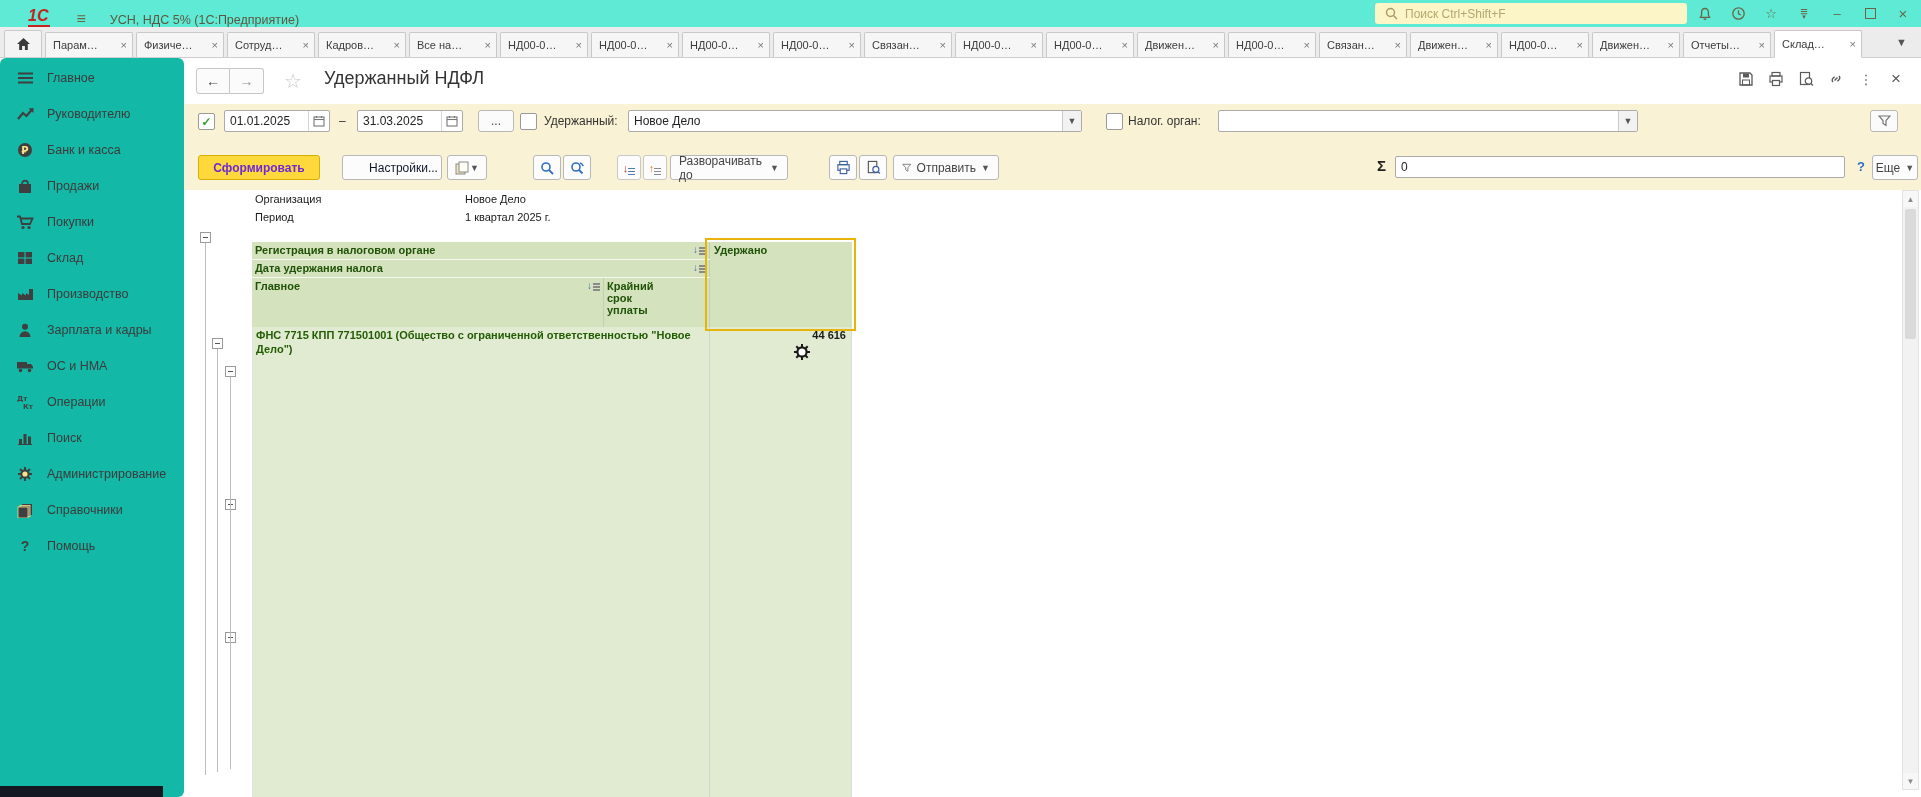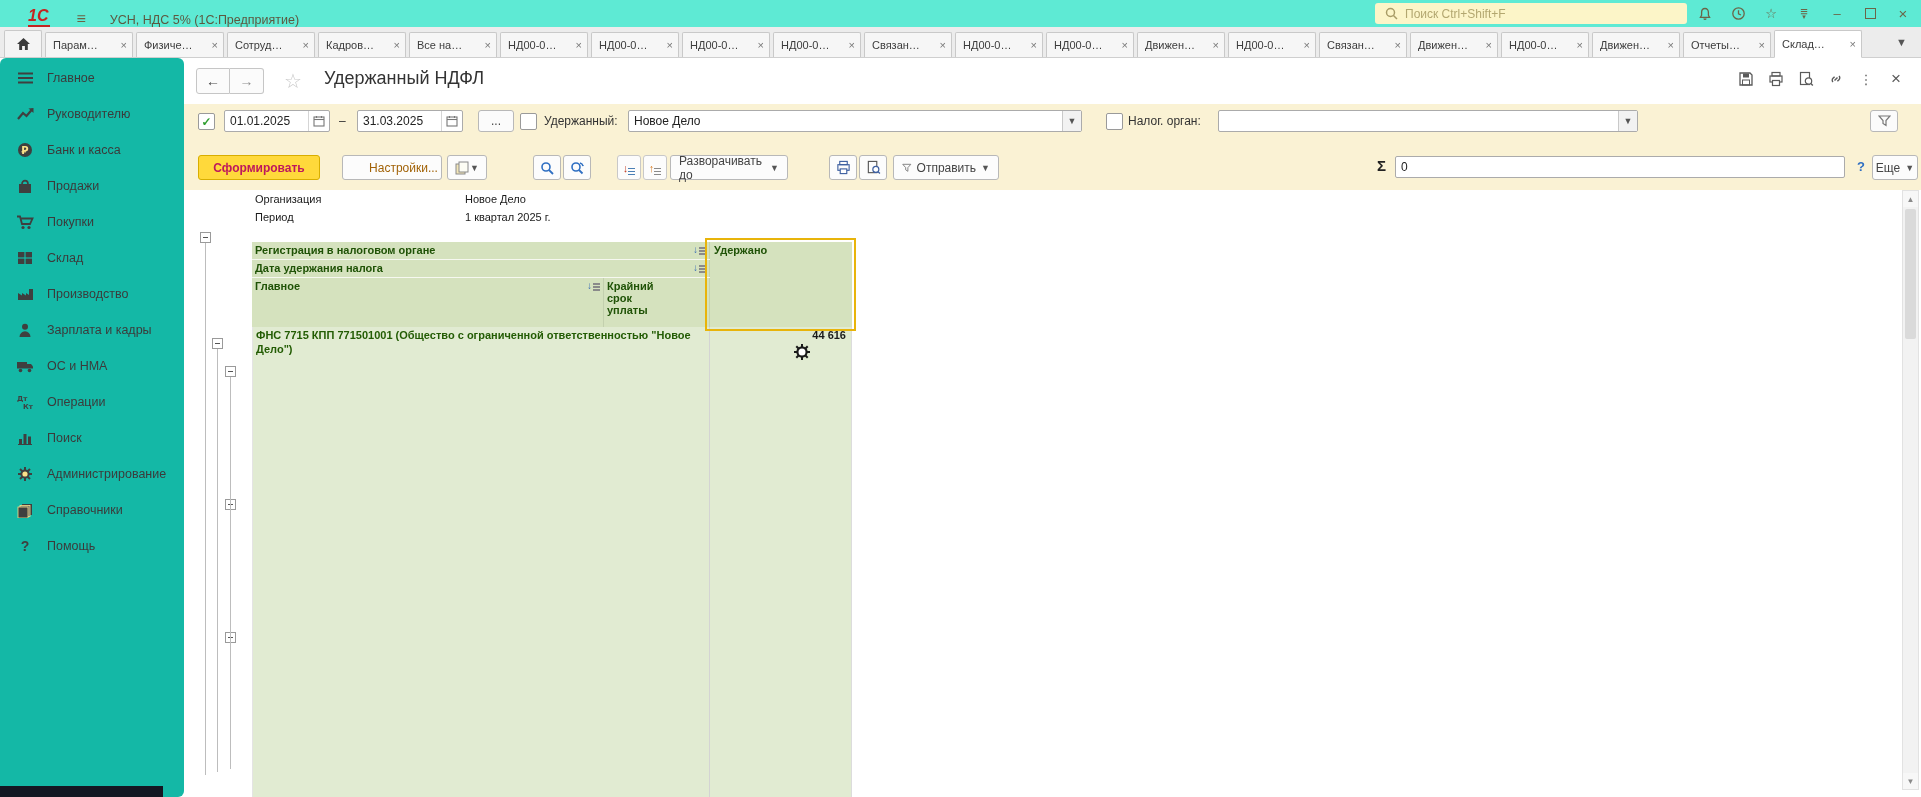--- a/index.html
+++ b/index.html
@@ -53,21 +53,21 @@
   .field .val{flex:1;padding-left:5px;white-space:nowrap;overflow:hidden;}
   .calbtn{width:20px;height:20px;border-left:1px solid #D5D5D5;display:flex;align-items:center;justify-content:center;flex:none;}
   .ddbtn{width:18px;height:20px;border-left:1px solid #C9C9C9;background:#F2F2F2;display:flex;align-items:center;justify-content:center;color:#555;font-size:9px;flex:none;}
   .flabel{position:absolute;top:4px;color:#333;}
   .smallbtn{position:absolute;height:22px;background:#FBFBFB;border:1px solid #B8B8B8;border-radius:3px;box-sizing:border-box;
             display:flex;align-items:center;justify-content:center;font-size:12px;color:#444;}
   
   .toolrow{position:absolute;left:0;right:0;top:51px;height:26px;font-size:12px;}
   .tbtn{position:absolute;height:25px;background:#FCFCFC;border:1px solid #B8B8B8;border-radius:3px;box-sizing:border-box;
         display:flex;align-items:center;justify-content:center;gap:5px;color:#333;padding:0 8px;}
-  .tbtn.primary{background:#FFD93B;border-color:#D8AE00;font-weight:bold;color:#be185d;}
+  .tbtn.primary{background:#FFD93B;border-color:#D8AE00;font-weight:bold;color:#6d28d9;}
   .ibtn{position:absolute;width:28px;height:25px;background:#FCFCFC;border:1px solid #B8B8B8;border-radius:3px;box-sizing:border-box;
         display:flex;align-items:center;justify-content:center;}
   .caret{font-size:9px;color:#555;}
   .sumsym{position:absolute;top:2px;font-size:15px;font-weight:bold;color:#222;}
   .suminput{position:absolute;height:22px;background:#fff;border:1px solid #ABABAB;border-radius:2px;box-sizing:border-box;
             font-size:12px;color:#222;display:flex;align-items:center;padding-left:5px;}
   .helpq{position:absolute;top:4px;color:#2F6FC2;font-weight:bold;font-size:13px;}
   
   .tablearea{position:absolute;left:0;right:0;top:132px;bottom:0;background:#fff;overflow:hidden;}
   .report{position:absolute;left:68px;top:0;width:600px;font-size:11px;color:#1a1a1a;}
@@ -478,21 +478,21 @@
           </div>
           <div class="smallbtn" style="left:1686px;top:0;width:28px;">
             <svg width="13" height="12" viewBox="0 0 13 12">
                 <path d="M1 1 H12 L8 5.5 V10.5 L5 8.5 V5.5 Z" fill="none" stroke="#777" stroke-width="1.2"></path>
               </svg>
           </div>
         </div>
 
         <div class="toolrow">
           <div class="tbtn primary" style="left:14px;width:122px;">Сформировать</div>
-          <div class="tbtn" style="left:158px;width:100px;color:#a16207;padding-left:31px;">Настройки...</div>
+          <div class="tbtn" style="left:158px;width:100px;color:#0f172a;padding-left:31px;">Настройки...</div>
           <div class="ibtn" style="left:263px;width:40px;">
             <svg width="15" height="14" viewBox="0 0 15 14">
                 <rect x="1" y="3" width="9" height="10" fill="#F3E6B8" stroke="#8a8a8a"></rect>
                 <rect x="4" y="1" width="9" height="10" fill="#FDFDF4" stroke="#8a8a8a"></rect>
               </svg>
             <span class="caret">▼</span>
           </div>
           <div class="ibtn" style="left:349px;">
             <svg width="14" height="14" viewBox="0 0 14 14">
                 <circle cx="6" cy="6" r="4" fill="none" stroke="#2F6FC2" stroke-width="1.6"></circle>

